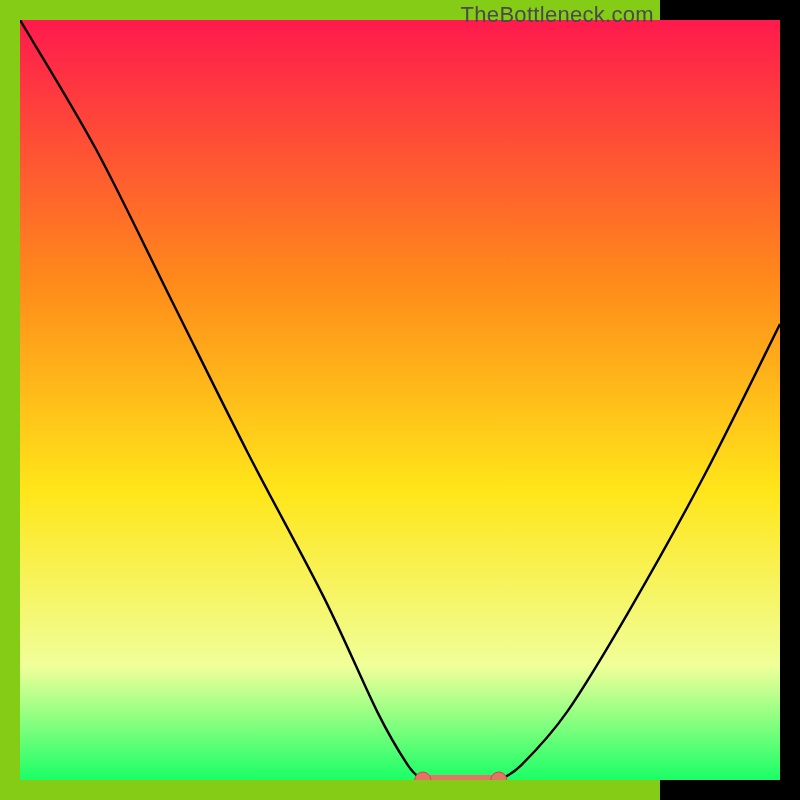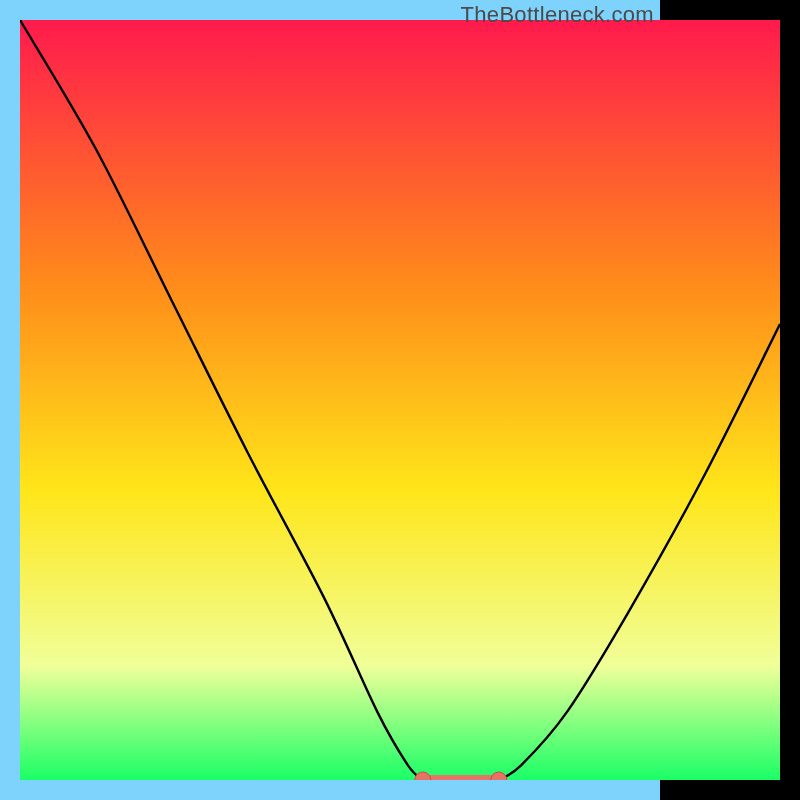--- a/index.html
+++ b/index.html
@@ -1,21 +1,21 @@
 <!DOCTYPE html>
 <html><head>
 <meta charset="utf-8">
 <style>
   * { margin: 0; padding: 0; box-sizing: border-box; }
   html, body { width: 800px; height: 800px; overflow: hidden; background: #000; }
   .stage {
     position: relative;
     width: 660px;
     height: 800px;
-    background: #7dd3fc;
+    background: #84cc16;
   }
   .plot-area {
     position: absolute;
     left: 20px;
     top: 20px;
     width: 760px;
     height: 760px;
   }
   .gradient {
     position: absolute;

